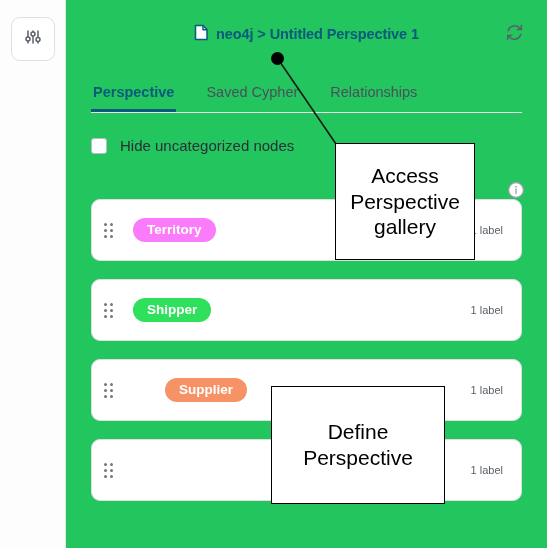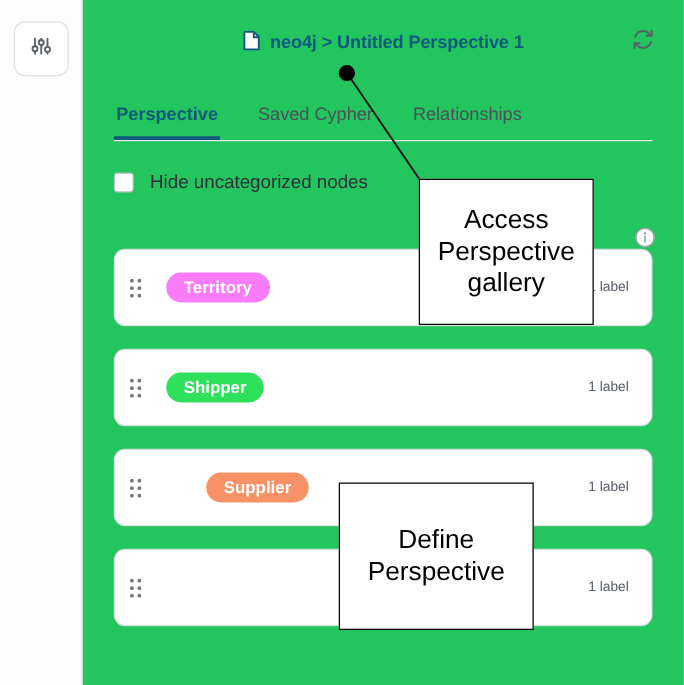--- a/index.html
+++ b/index.html
@@ -364,16 +364,16 @@
 <div class="overlay">
   <svg class="leader" width="547" height="548">
     <line x1="278" y1="59" x2="336" y2="144" stroke="#1a1a1a" stroke-width="1.6"></line>
   </svg>
   <div class="anno-dot" style="left:271px; top:52px;"></div>
 
   <div class="anno-box" style="left:335px; top:143px; width:140px; height:117px;">
     <span>Access Perspective gallery</span>
   </div>
 
-  <div class="anno-box" style="left:271px; top:386px; width:156px; height:118px;">
+  <div class="anno-box" style="left:271px; top:386px; width:174px; height:118px;">
     <span>Define Perspective</span>
   </div>
 </div>
 
 </body></html>

